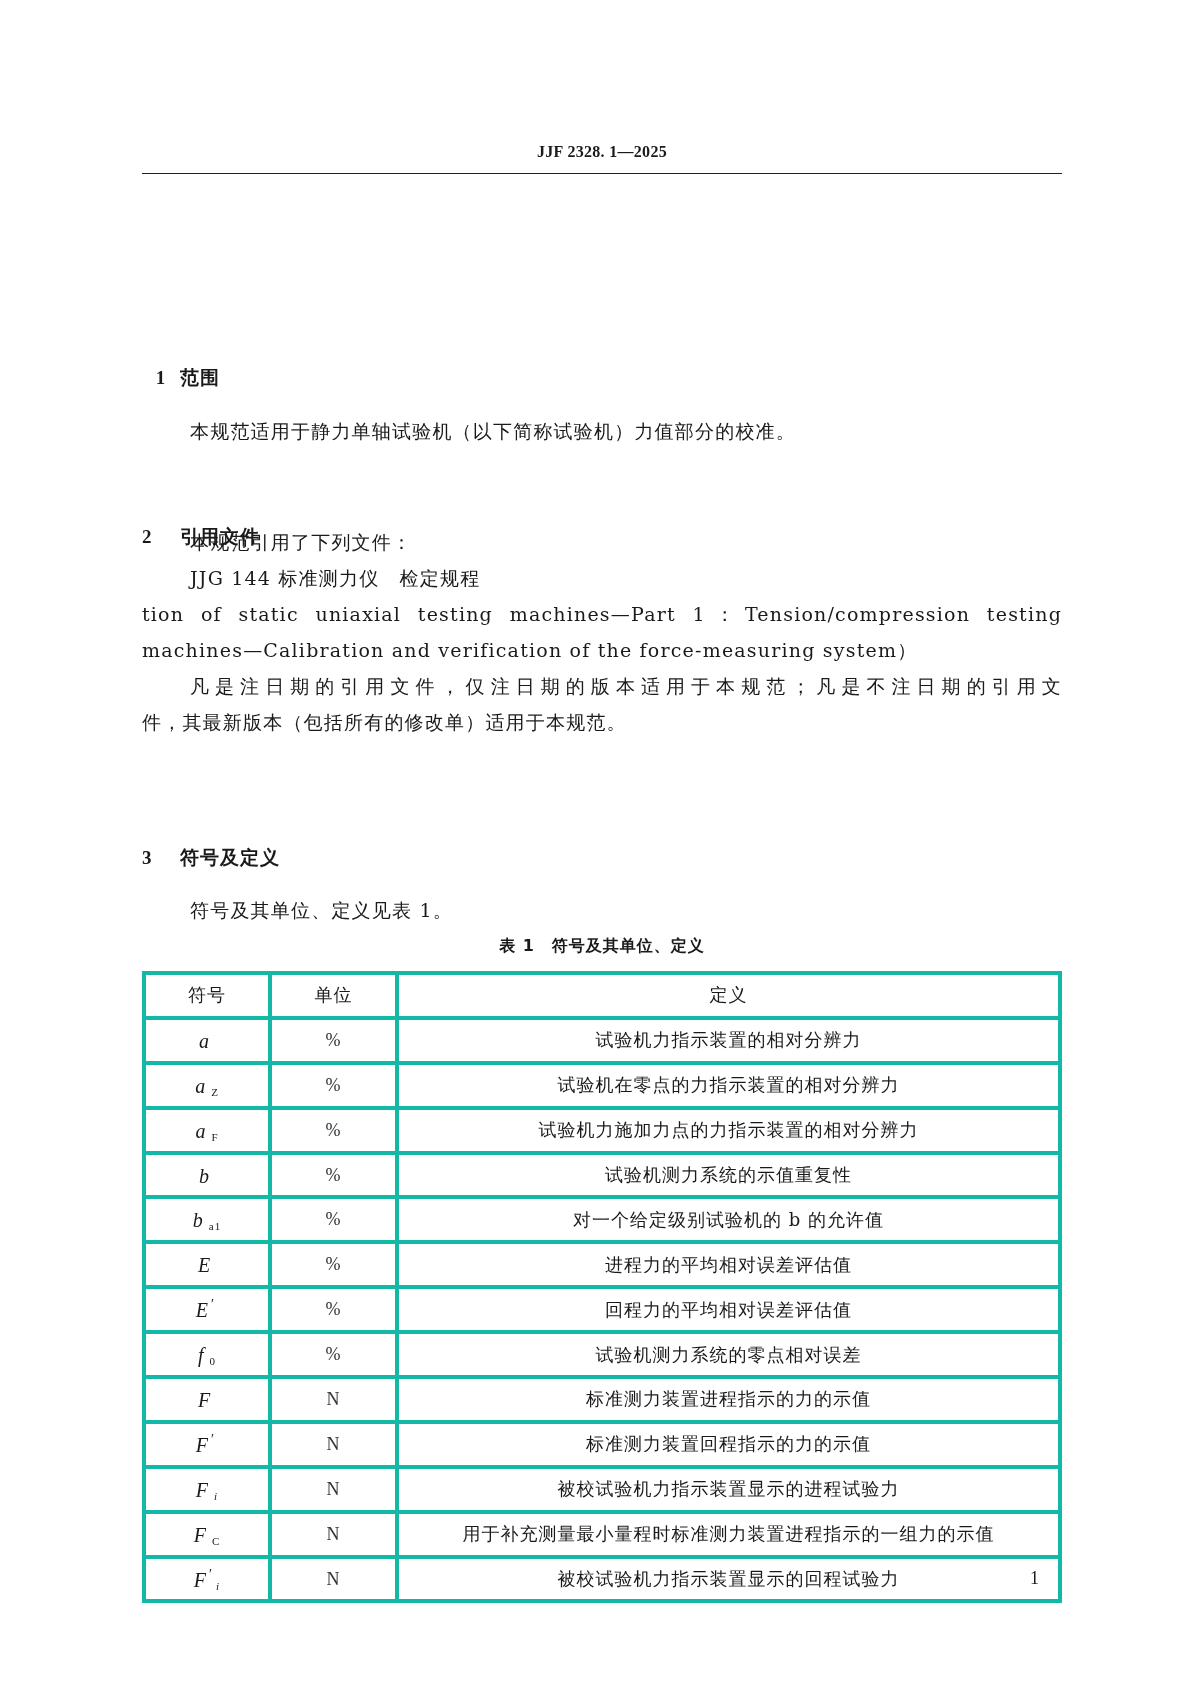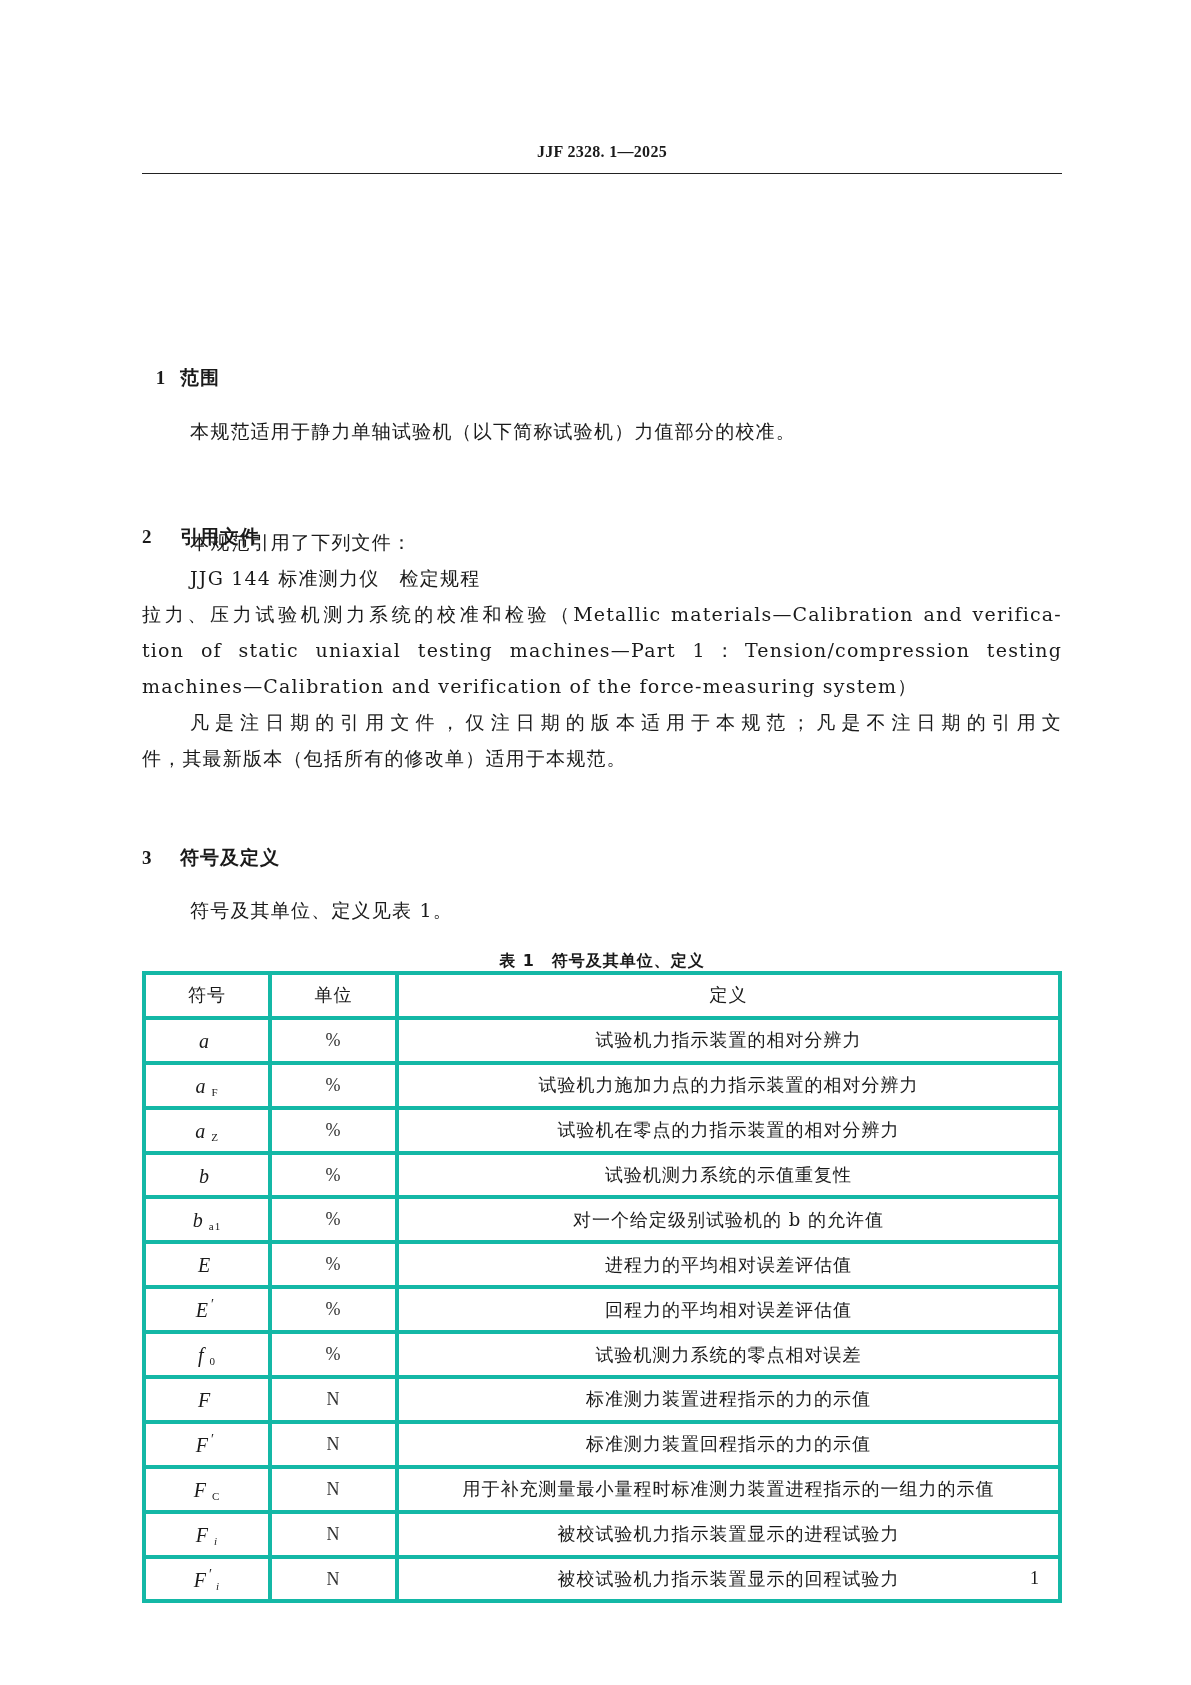--- a/index.html
+++ b/index.html
@@ -38,21 +38,21 @@
     line-height: 36px; letter-spacing: 1.2px;
     text-align: justify;
   }
   .para .line { display: block; white-space: nowrap; }
   .indent { padding-left: 48px; }
   .just { text-align: justify; text-align-last: justify; white-space: normal !important; }
 
   .table-caption {
     position: absolute; left: 142px; width: 920px; top: 936px;
     text-align: center; font-family: "DejaVu Sans", sans-serif;
-    font-weight: bold; font-size: 16px; letter-spacing: 1px; margin-top: 15px;
+    font-weight: bold; font-size: 16px; letter-spacing: 1px;
   }
   table.symbols {
     position: absolute; left: 142px; top: 971px; width: 920px;
     border-collapse: collapse; border: 2px solid #333;
     font-family: "DejaVu Serif", serif; font-size: 18px;
   }
   table.symbols th, table.symbols td {
     border: 4px solid #14b8a6; height: 40.9px; padding: 0; text-align: center;
     font-weight: normal; letter-spacing: 1px;
   }
@@ -84,21 +84,20 @@
   <div class="para" style="top:413px;">
     <span class="line indent">本规范适用于静力单轴试验机（以下简称试验机）力值部分的校准。</span>
   </div>
 
   <div class="section-head" style="top:478px;margin-top:46px;">
     <span class="num">2</span><span>引用文件</span>
   </div>
   <div class="para" style="top:524px;">
     <span class="line indent">本规范引用了下列文件：</span>
     <span class="line indent">JJG 144 标准测力仪　检定规程</span>
-    <span class="line just">拉力、压力试验机测力系统的校准和检验（Metallic materials—Calibration and verifica-</span>
     <span class="line just">tion of static uniaxial testing machines—Part 1：Tension/compression testing</span>
     <span class="line">machines—Calibration and verification of the force-measuring system）</span>
     <span class="line indent just">凡是注日期的引用文件，仅注日期的版本适用于本规范；凡是不注日期的引用文</span>
     <span class="line">件，其最新版本（包括所有的修改单）适用于本规范。</span>
   </div>
 
   <div class="section-head" style="top:845px;">
     <span class="num">3</span><span>符号及定义</span>
   </div>
   <div class="para" style="top:892px;">
@@ -124,36 +123,36 @@
   <tr>
     <td>
       <span class="sym"><span>a</span><span class="prime"></span><span class="sub"></span></span>
     </td>
     <td class="unit">%</td>
     <td>试验机力指示装置的相对分辨力</td>
   </tr>
 
   <tr>
     <td>
+      <span class="sym"><span>a</span><span class="prime"></span><span class="sub">Z</span></span>
+    </td>
+    <td class="unit">%</td>
+    <td>试验机在零点的力指示装置的相对分辨力</td>
+  </tr>
+
+  <tr>
+    <td>
       <span class="sym"><span>a</span><span class="prime"></span><span class="sub">F</span></span>
     </td>
     <td class="unit">%</td>
     <td>试验机力施加力点的力指示装置的相对分辨力</td>
   </tr>
 
   <tr>
     <td>
-      <span class="sym"><span>a</span><span class="prime"></span><span class="sub">Z</span></span>
-    </td>
-    <td class="unit">%</td>
-    <td>试验机在零点的力指示装置的相对分辨力</td>
-  </tr>
-
-  <tr>
-    <td>
       <span class="sym"><span>b</span><span class="prime"></span><span class="sub"></span></span>
     </td>
     <td class="unit">%</td>
     <td>试验机测力系统的示值重复性</td>
   </tr>
 
   <tr>
     <td>
       <span class="sym"><span>b</span><span class="prime"></span><span class="sub">a1</span></span>
     </td>
@@ -196,32 +195,32 @@
   <tr>
     <td>
       <span class="sym"><span>F</span><span class="prime">′</span><span class="sub"></span></span>
     </td>
     <td class="unit">N</td>
     <td>标准测力装置回程指示的力的示值</td>
   </tr>
 
   <tr>
     <td>
+      <span class="sym"><span>F</span><span class="prime"></span><span class="sub it">i</span></span>
+    </td>
+    <td class="unit">N</td>
+    <td>被校试验机力指示装置显示的进程试验力</td>
+  </tr>
+
+  <tr>
+    <td>
       <span class="sym"><span>F</span><span class="prime"></span><span class="sub">C</span></span>
     </td>
     <td class="unit">N</td>
     <td>用于补充测量最小量程时标准测力装置进程指示的一组力的示值</td>
-  </tr>
-
-  <tr>
-    <td>
-      <span class="sym"><span>F</span><span class="prime"></span><span class="sub it">i</span></span>
-    </td>
-    <td class="unit">N</td>
-    <td>被校试验机力指示装置显示的进程试验力</td>
   </tr>
 
   <tr>
     <td>
       <span class="sym"><span>F</span><span class="prime">′</span><span class="sub it">i</span></span>
     </td>
     <td class="unit">N</td>
     <td>被校试验机力指示装置显示的回程试验力</td>
   </tr>
 </tbody>

